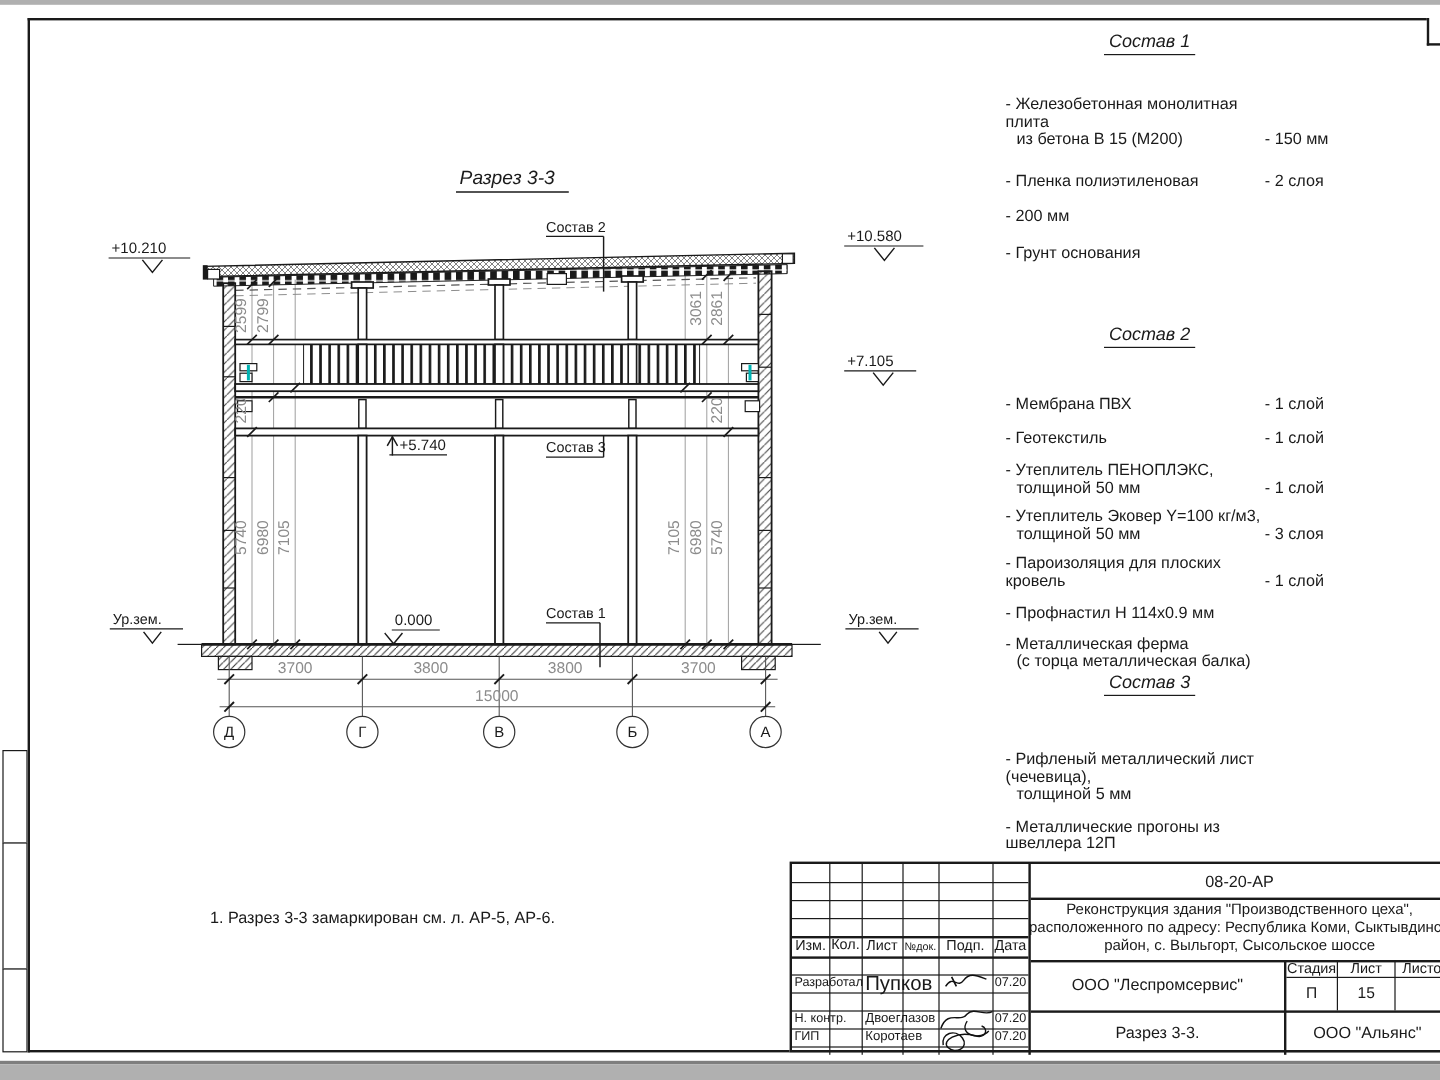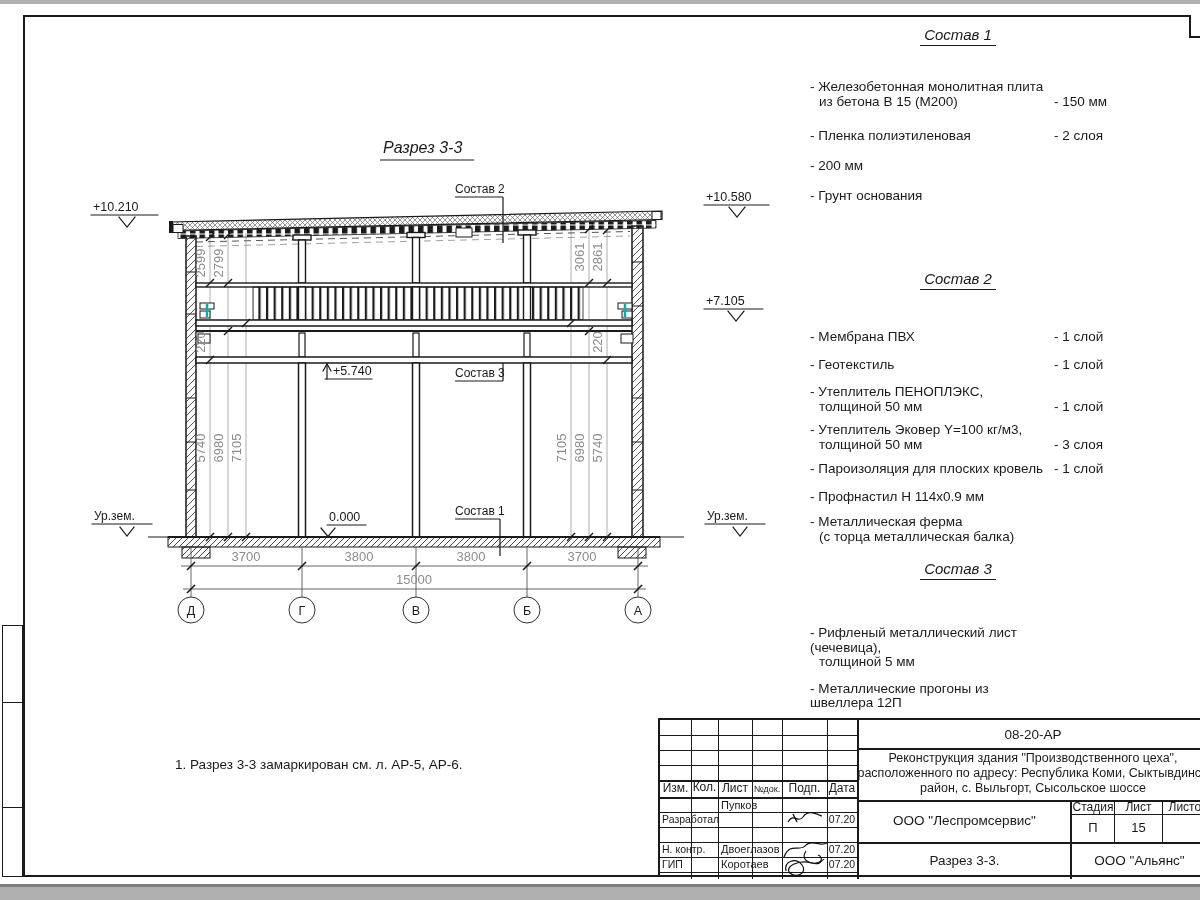--- a/index.html
+++ b/index.html
@@ -19,21 +19,21 @@
   .lbl { font-size:12px; }
   .elev { font-size:12.5px; }
   .axis { font-size:12.5px; }
   .dwg-title { font-size:16px; font-style:italic; }
 
   
   .comp { position:absolute; left:810px; width:330px; }
   .comp-title { text-align:center; padding-right:34px; margin-bottom:34px; }
   .comp-title span { display:inline-block; font-style:italic; font-size:15px;
                      border-bottom:1px solid #1a1a1a; padding:0 4px 2px 4px; }
-  .li { display:flex; align-items:flex-end; font-size:13.5px; line-height:14.5px; }
+  .li { display:flex; align-items:flex-end; font-size:13.5px; line-height:14.5px;margin-left:28px; }
   .li-name { flex:1 1 auto; }
   .li-name .nm2 { padding-left:9px; }
   .li-val { flex:0 0 86px; padding-bottom:0; }
 
   
   #note { left:175px; top:757px; font-size:13.5px; }
 
   
   .tb-line { position:absolute; background:#1a1a1a; }
   .tb-txt { position:absolute; display:flex; align-items:center; justify-content:center;
@@ -407,21 +407,21 @@
     <div class="tb-line" style="left:412px;top:94px;width:135px;height:1px;"></div>
 
     <div class="tb-txt" style="left:0;top:61px;width:31px;height:16px;font-size:12px;">Изм.</div>
     <div class="tb-txt" style="left:31px;top:61px;width:27px;height:14px;font-size:12px;">Кол.</div>
     <div class="tb-txt" style="left:58px;top:61px;width:34px;height:16px;font-size:12px;">Лист</div>
     <div class="tb-txt" style="left:92px;top:61px;width:30px;height:16px;font-size:9px;">№док.</div>
     <div class="tb-txt" style="left:122px;top:61px;width:45px;height:16px;font-size:12px;">Подп.</div>
     <div class="tb-txt" style="left:167px;top:61px;width:30px;height:16px;font-size:12px;">Дата</div>
 
     <div class="tb-txt tl" style="left:2px;top:93px;width:56px;height:13px;font-size:10.5px;">Разработал</div>
-    <div class="tb-txt tl" style="left:61px;top:79px;width:58px;height:13px;font-size:11px;">Пупков</div>
+    <div class="tb-txt tl" style="left:61px;top:93px;width:58px;height:13px;font-size:17px;">Пупков</div>
     <div class="tb-txt" style="left:167px;top:93px;width:30px;height:13px;font-size:10.5px;">07.20</div>
     <div class="tb-txt tl" style="left:2px;top:123px;width:56px;height:13px;font-size:10.5px;">Н. контр.</div>
     <div class="tb-txt tl" style="left:61px;top:123px;width:62px;height:13px;font-size:11px;">Двоеглазов</div>
     <div class="tb-txt" style="left:167px;top:123px;width:30px;height:13px;font-size:10.5px;">07.20</div>
     <div class="tb-txt tl" style="left:2px;top:138px;width:56px;height:13px;font-size:10.5px;">ГИП</div>
     <div class="tb-txt tl" style="left:61px;top:138px;width:62px;height:13px;font-size:11px;">Коротаев</div>
     <div class="tb-txt" style="left:167px;top:138px;width:30px;height:13px;font-size:10.5px;">07.20</div>
 
     <svg style="left:124px;top:90px;" width="42" height="17">
       <path d="M4,12 C10,2 14,14 19,7 S30,3 38,6" fill="none" stroke="#111" stroke-width="1.2"></path>

